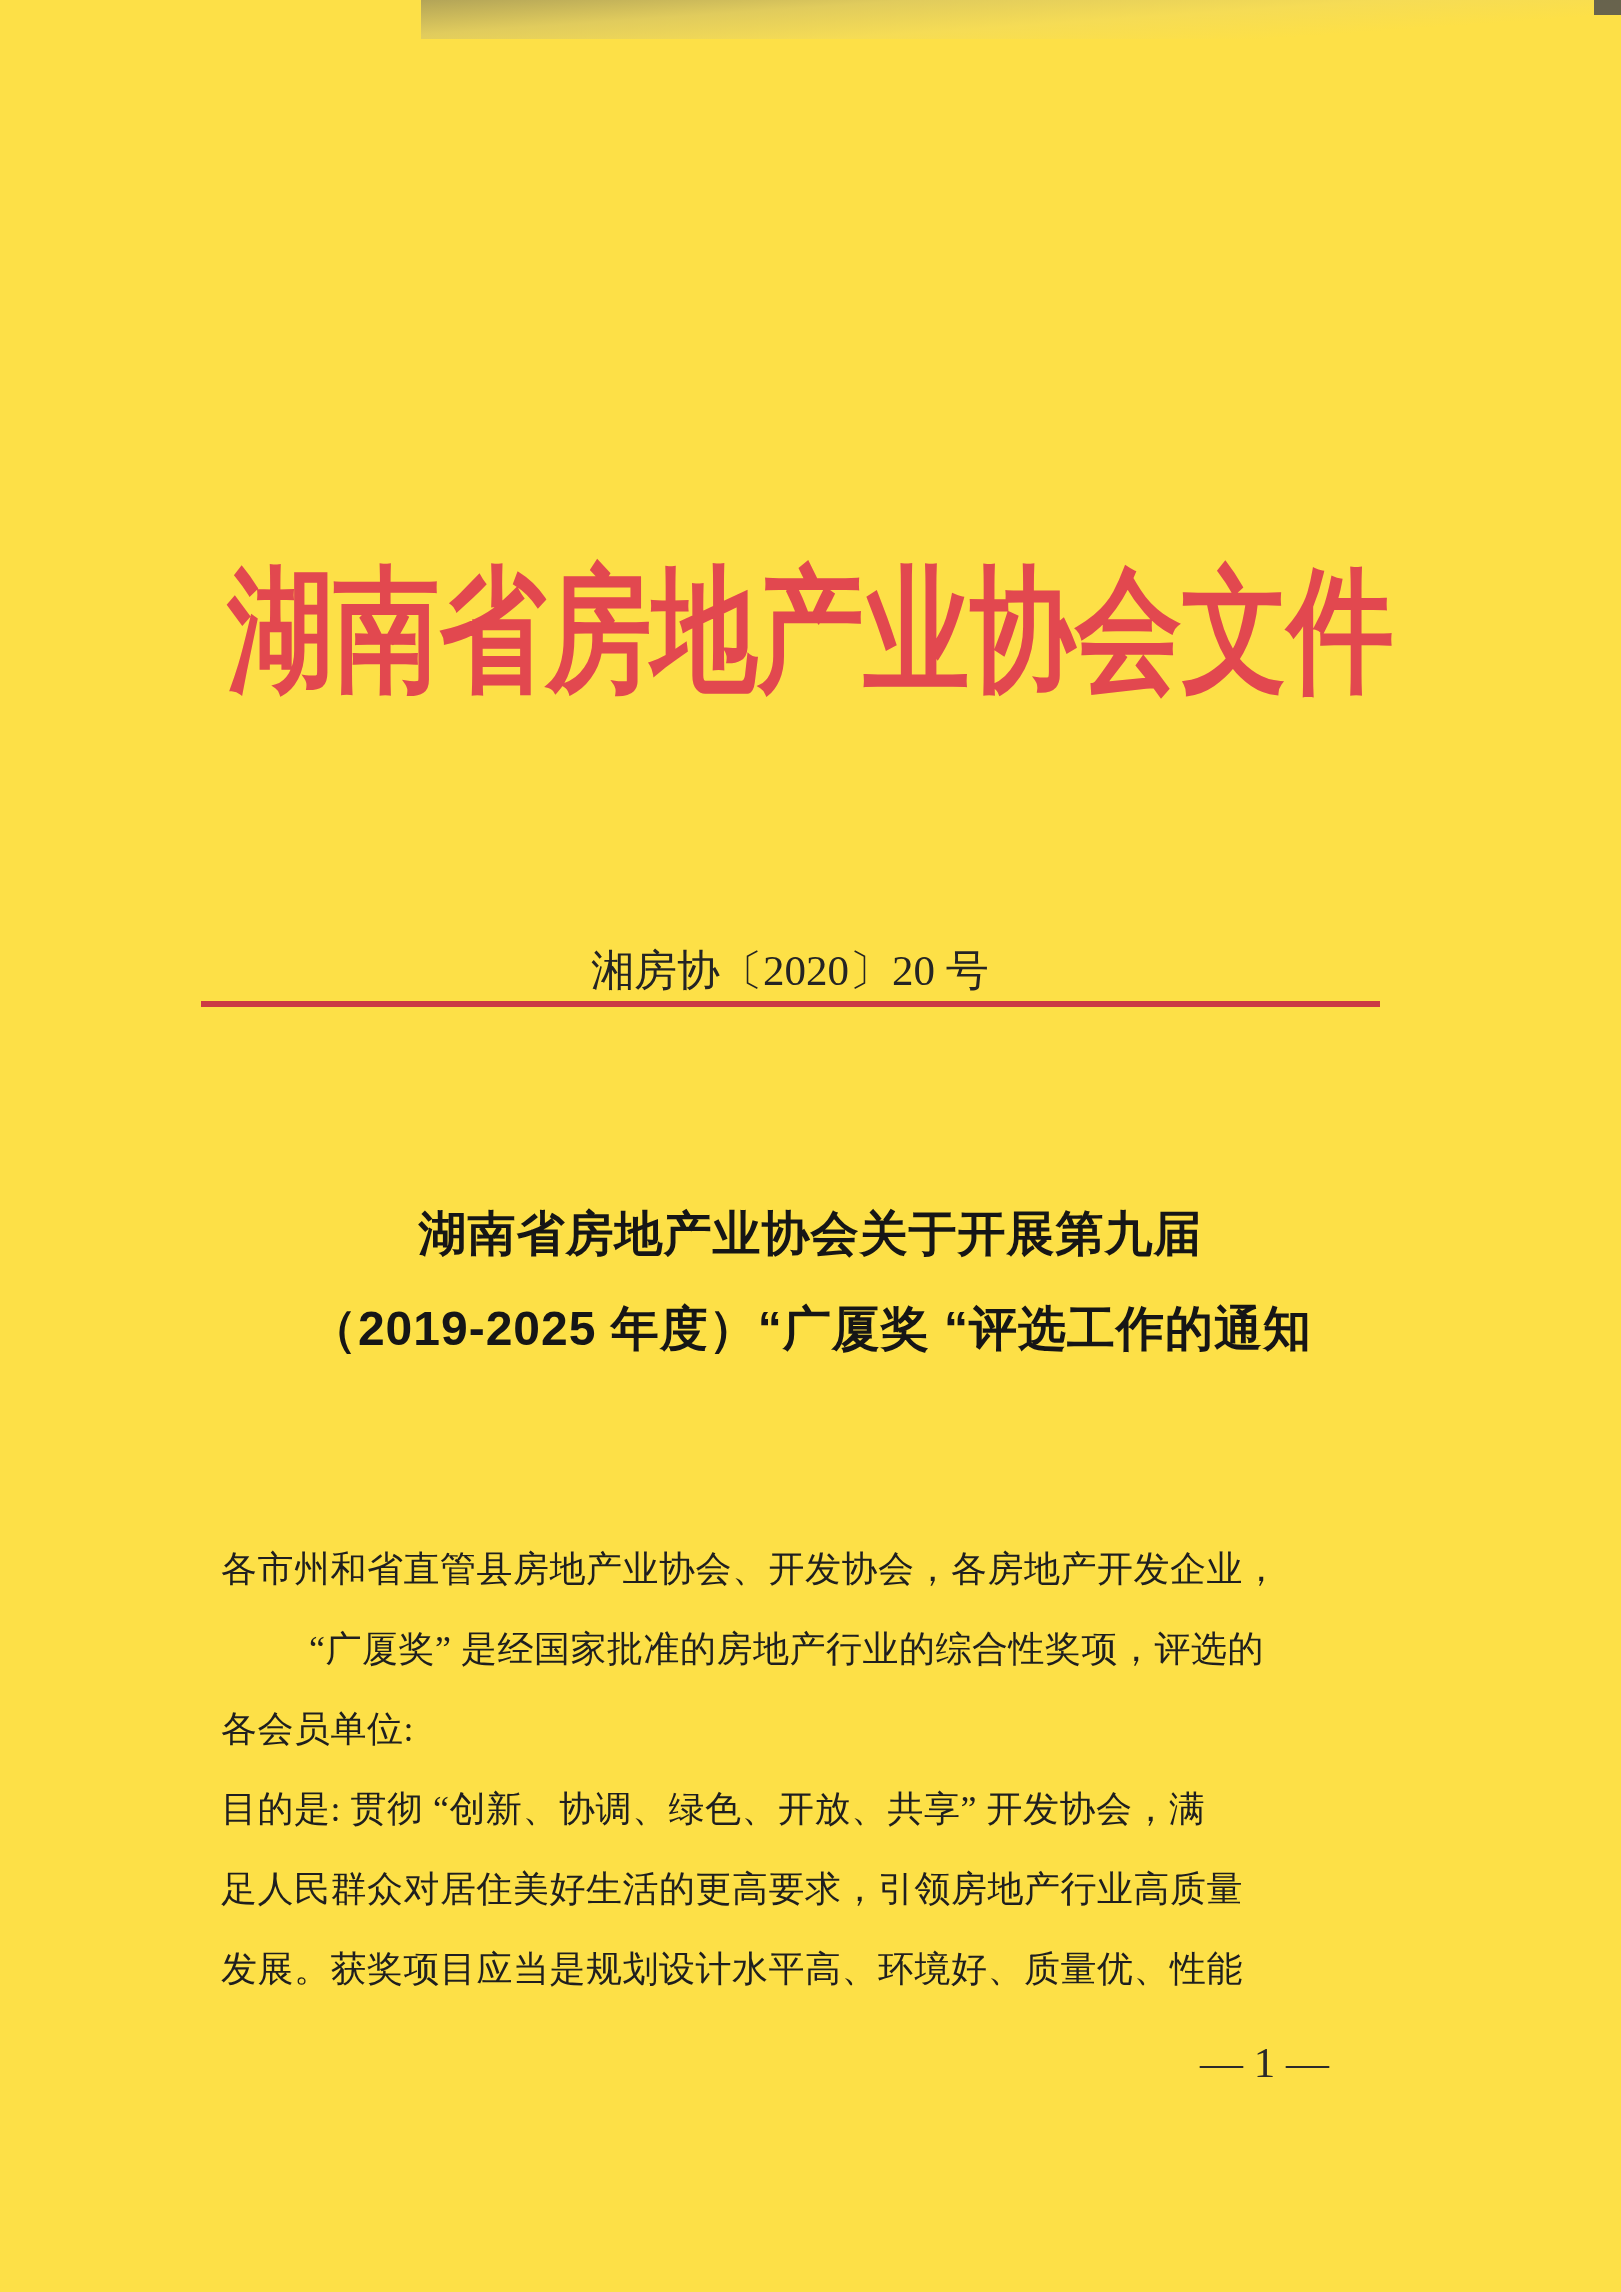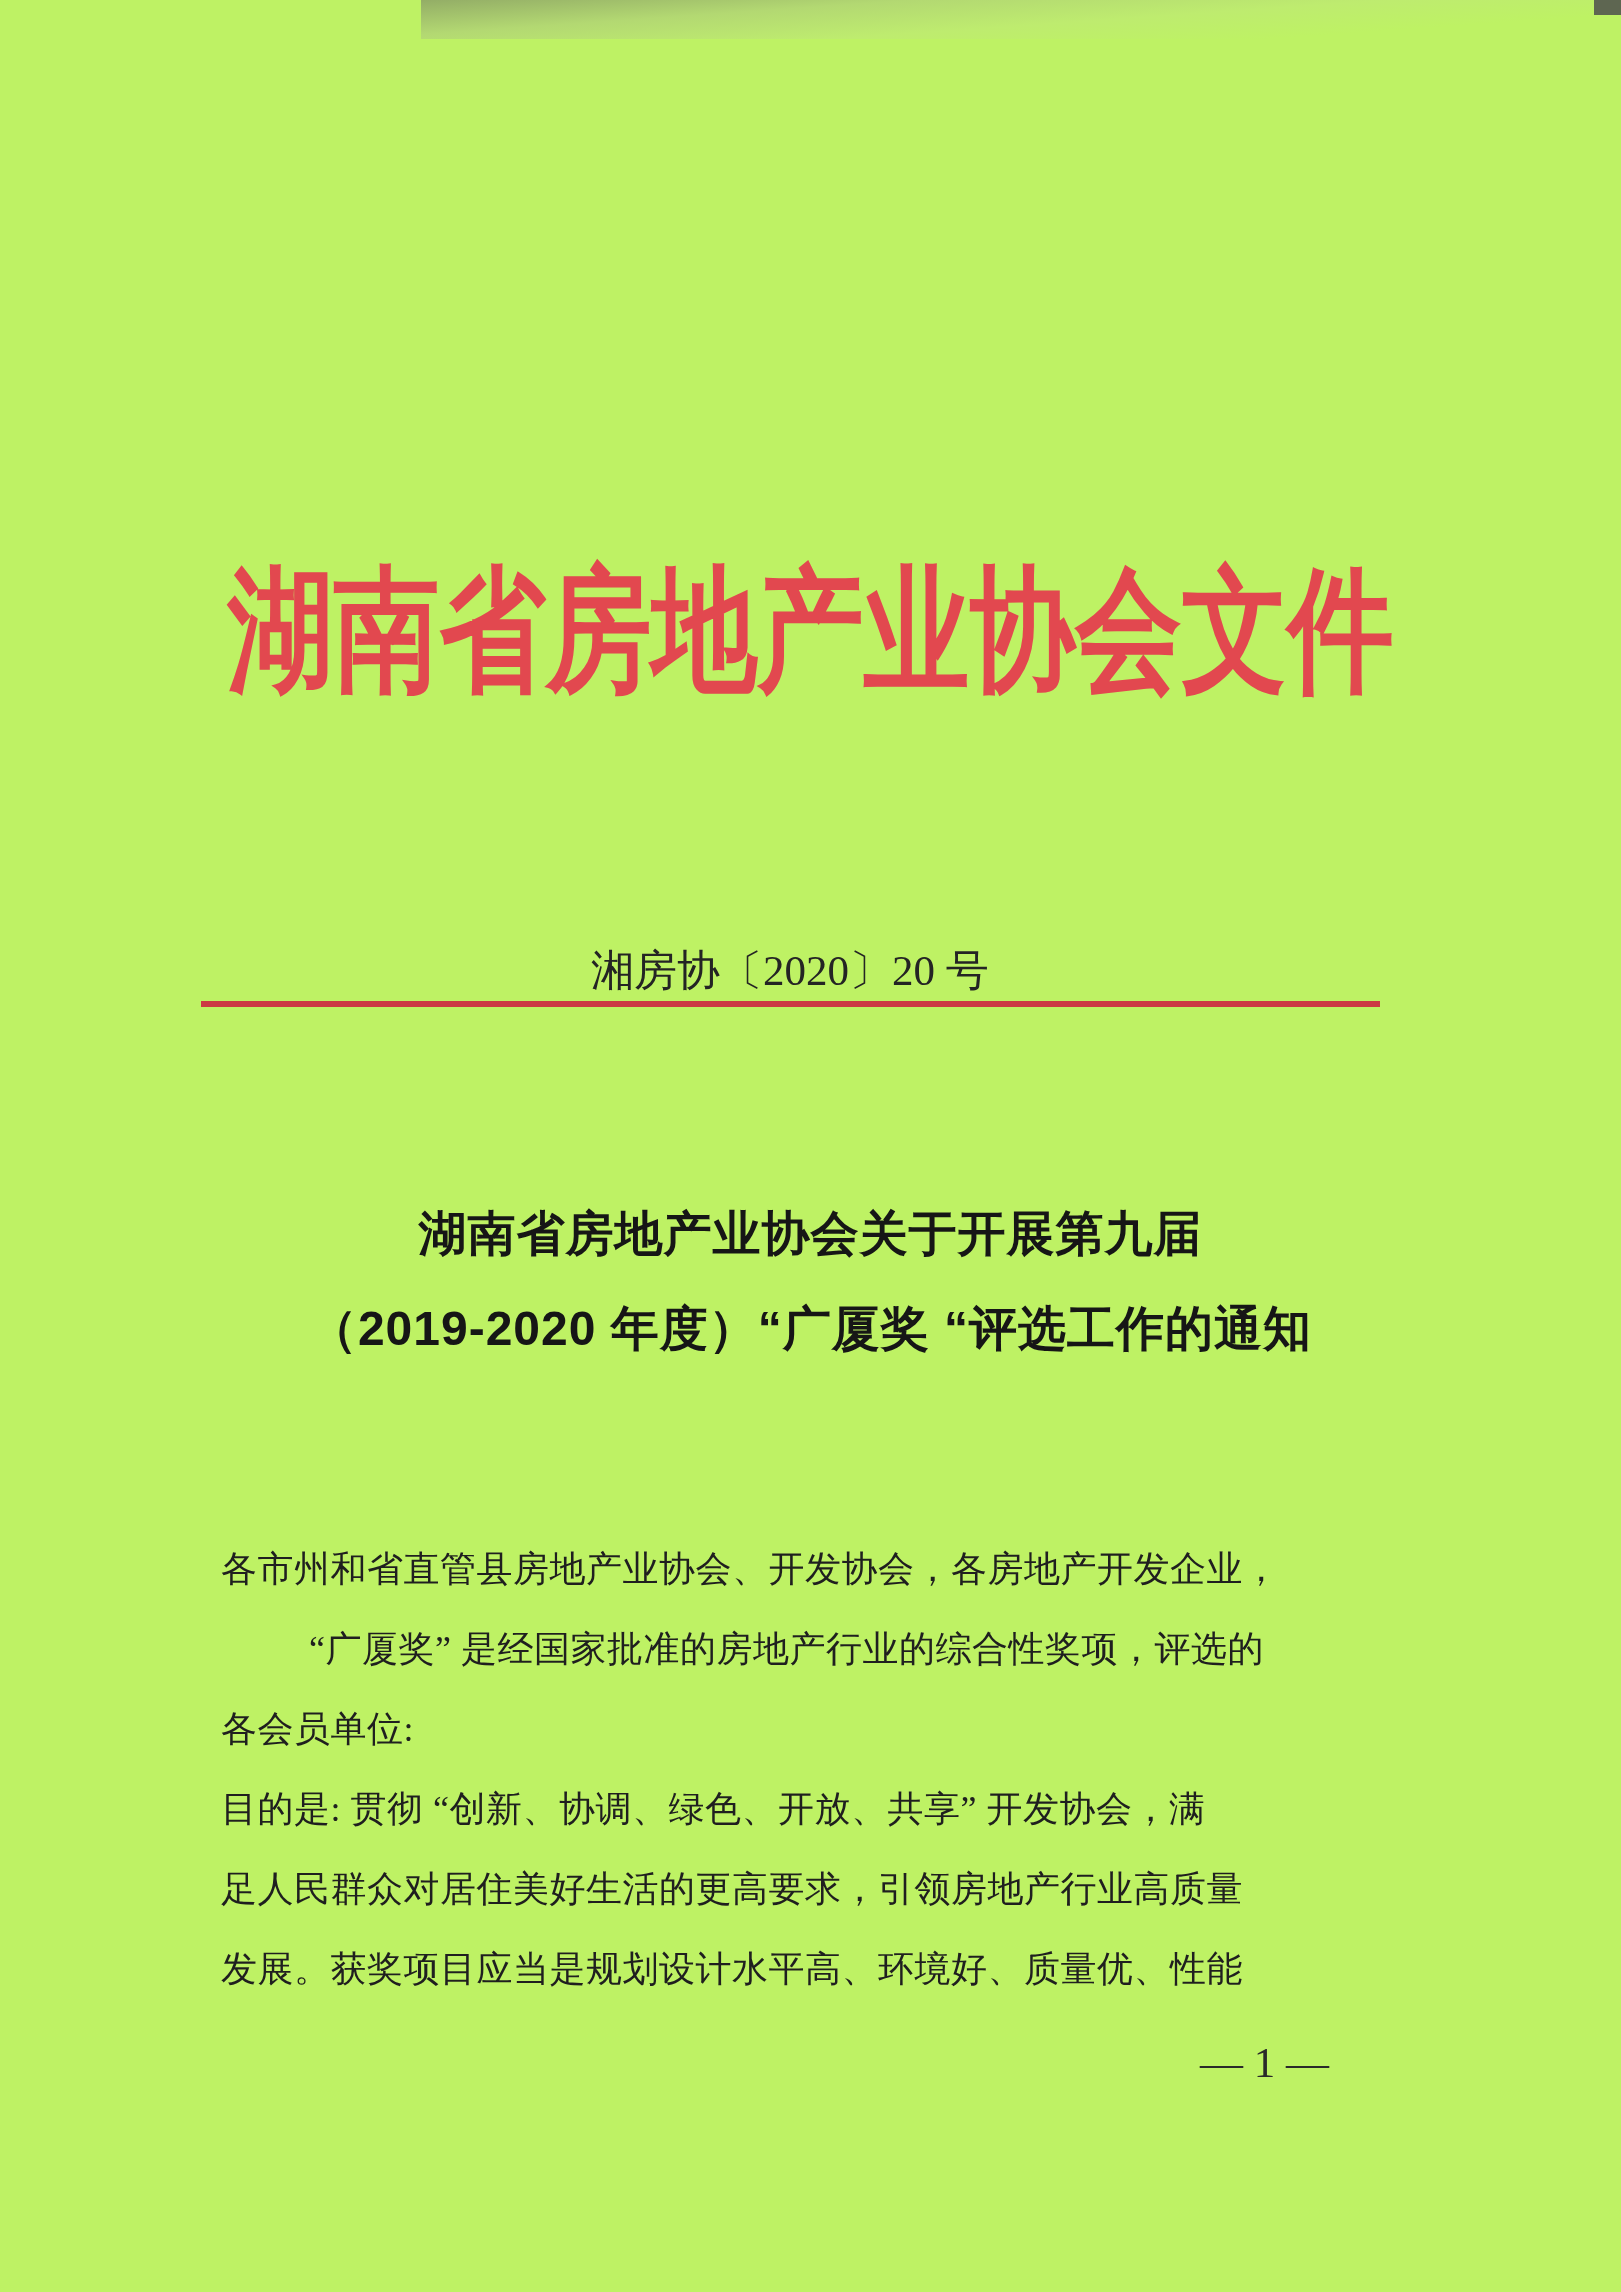--- a/index.html
+++ b/index.html
@@ -9,21 +9,21 @@
   }
   html,body{
     margin:0;
     padding:0;
     background:#ffffff;
   }
   .page{
     position:relative;
     width:1621px;
     height:2293px;
-    background:#bef264;
+    background:#fde047;
     overflow:hidden;
     font-family:"Liberation Serif","DejaVu Serif",serif;
     color:var(--text-black);
   }
   
   .scan-shadow-top{
     position:absolute;
     top:0;left:421px;right:0;height:39px;
     background:linear-gradient(176deg,
       rgba(105,105,105,0.50) 0%,
@@ -110,21 +110,21 @@
   <div class="scan-notch-topright"></div>
 
   <div class="header-title">湖南省房地产业协会文件</div>
 
   <div class="doc-number">湘房协〔2020〕20 号</div>
 
   <div class="red-rule"></div>
 
   <div class="doc-title">
     <div>湖南省房地产业协会关于开展第九届</div>
-    <div>（2019-2020 年度）“广厦奖 “评选工作的通知</div>
+    <div>（2019-2025 年度）“广厦奖 “评选工作的通知</div>
   </div>
 
   <div class="body-block">
     <div class="body-line">各市州和省直管县房地产业协会、开发协会，各房地产开发企业，</div>
     <div class="body-line indent">“广厦奖” 是经国家批准的房地产行业的综合性奖项，评选的</div>
     <div class="body-line">各会员单位:</div>
     <div class="body-line">目的是: 贯彻 “创新、协调、绿色、开放、共享” 开发协会，满</div>
     <div class="body-line">足人民群众对居住美好生活的更高要求，引领房地产行业高质量</div>
     <div class="body-line">发展。获奖项目应当是规划设计水平高、环境好、质量优、性能</div>
   </div>

